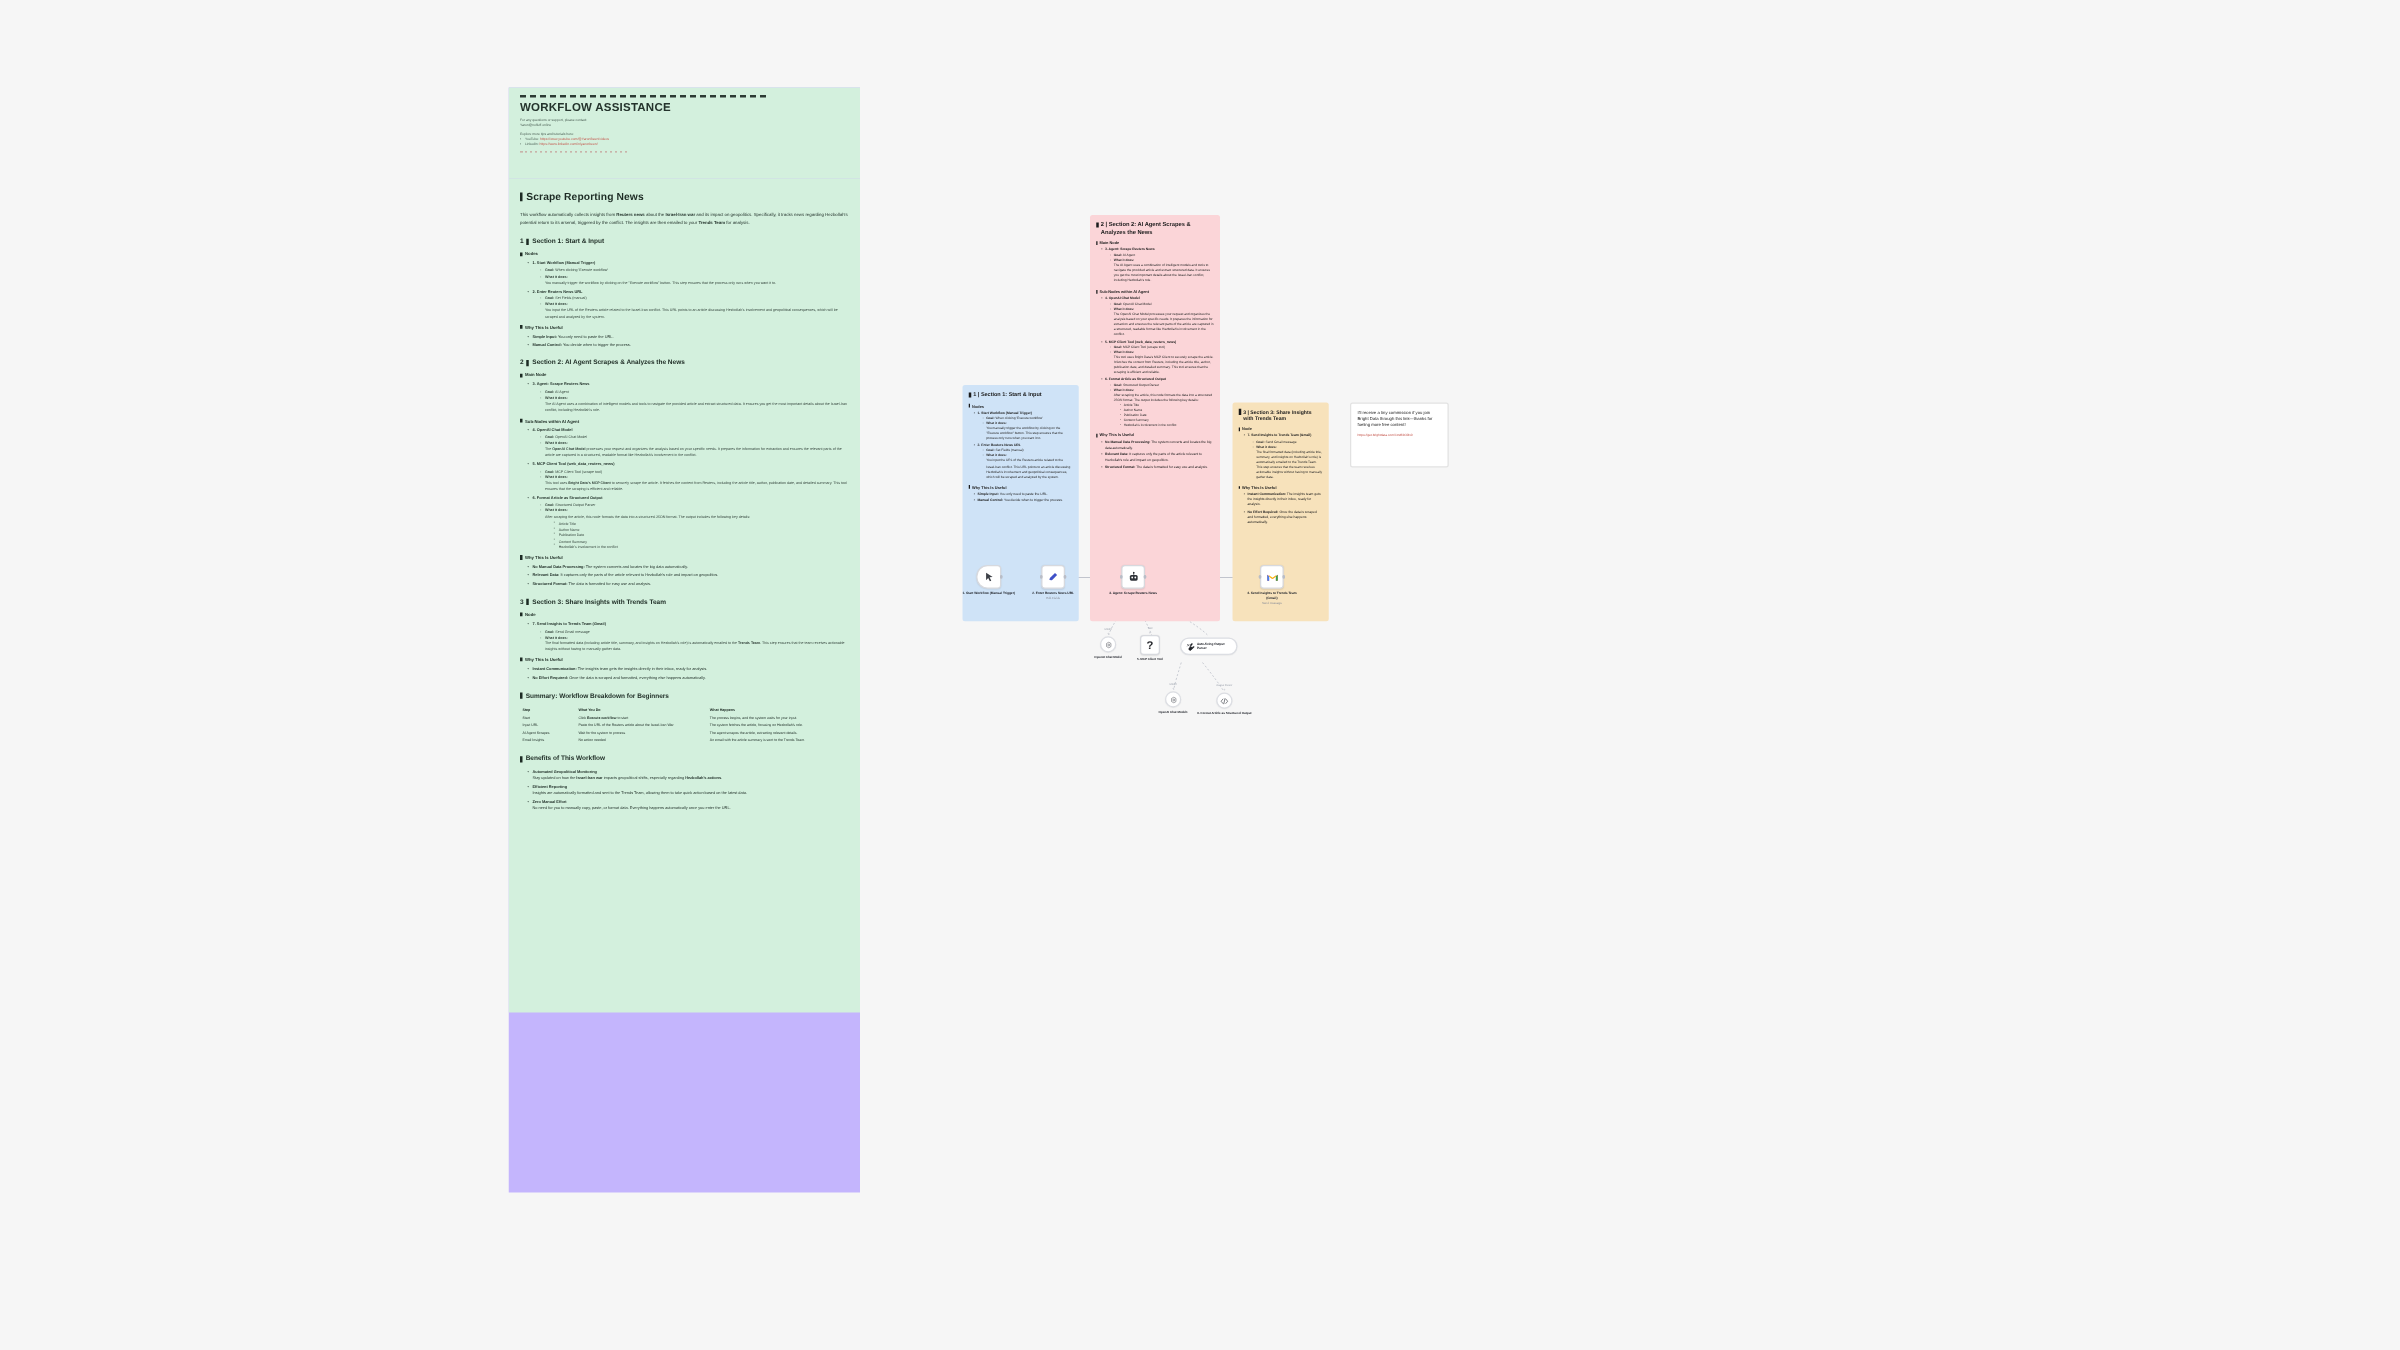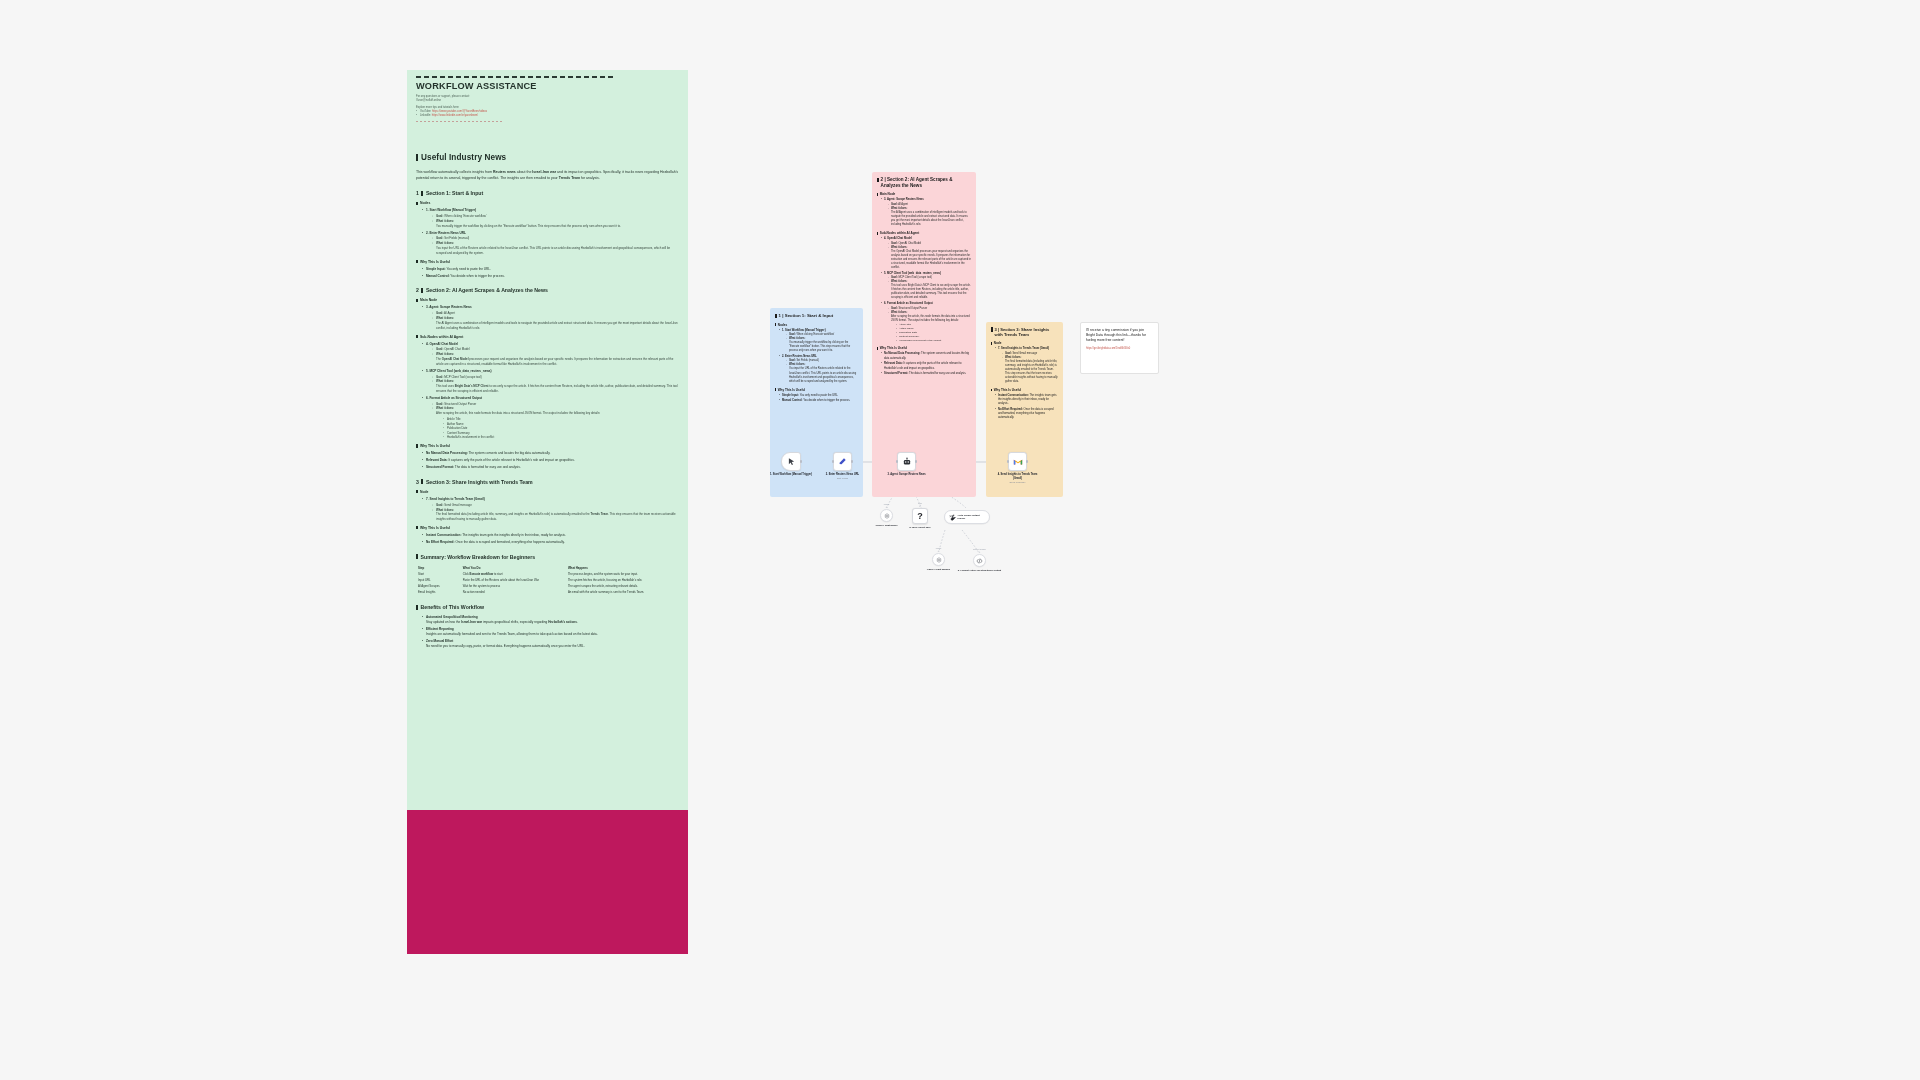--- a/index.html
+++ b/index.html
@@ -9,21 +9,21 @@
     font-family: "Liberation Sans", sans-serif;
     overflow: hidden;
   }
   #canvas { position: relative; width: 1920px; height: 1080px; }
 
   
   .doc-panel {
     position: absolute;
     left: 407px; top: 70px;
     width: 281px; height: 884px;
-    background: #be185d;
+    background: #c4b5fd;
   }
   .doc-assist {
     position: absolute; left: 0; top: 0;
     width: 281px; height: 73px;
     background: #d3f0dd;
     padding: 6px 9px 0 9px;
   }
   .dash-rule {
     width: 198px; height: 2px;
     background: repeating-linear-gradient(to right,#2b3a33 0,#2b3a33 5px,transparent 5px,transparent 8px);
@@ -185,21 +185,21 @@
       <ul class="assist-list">
         <li><span>YouTube: </span><span class="assist-link">https://www.youtube.com/@YaronBeen/videos</span></li>
         <li><span>LinkedIn: </span><span class="assist-link">https://www.linkedin.com/in/yaronbeen/</span></li>
       </ul>
       <div class="dash-rule thin"></div>
     </div>
 
     <div class="doc-body">
       <h1 class="doc-h1">
         <span class="bar"></span>
-        <span>Useful Industry News</span>
+        <span>Scrape Reporting News</span>
       </h1>
 
       <p class="doc-p">
         <span>This workflow automatically collects insights from </span><b>Reuters news</b><span> about the </span><b>Israel-Iran war</b><span> and its impact on geopolitics. Specifically, it tracks news regarding Hezbollah's potential return to its arsenal, triggered by the conflict. The insights are then emailed to your </span><b>Trends Team</b><span> for analysis.</span>
       </p>
 
       <h2 class="doc-h2">
         <span>1</span>
           <span class="bar"></span>
         <span>Section 1: Start &amp; Input</span>

